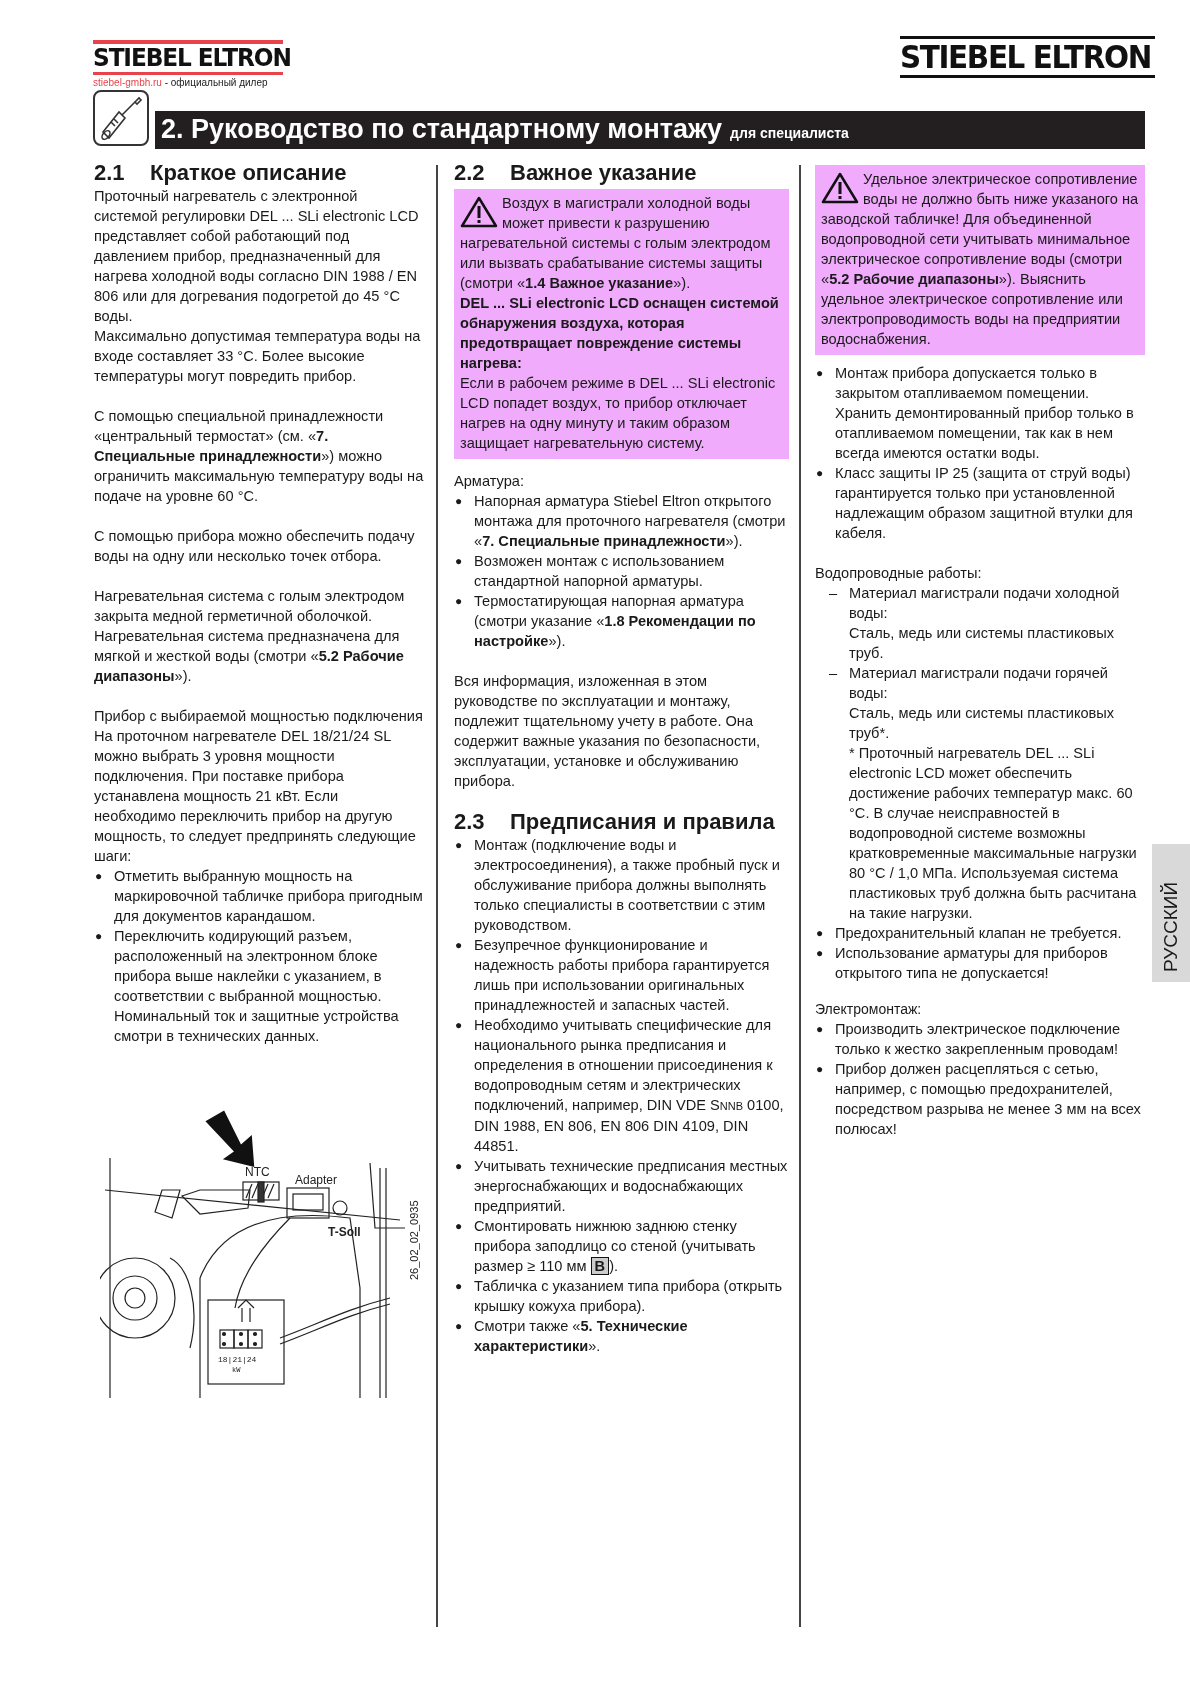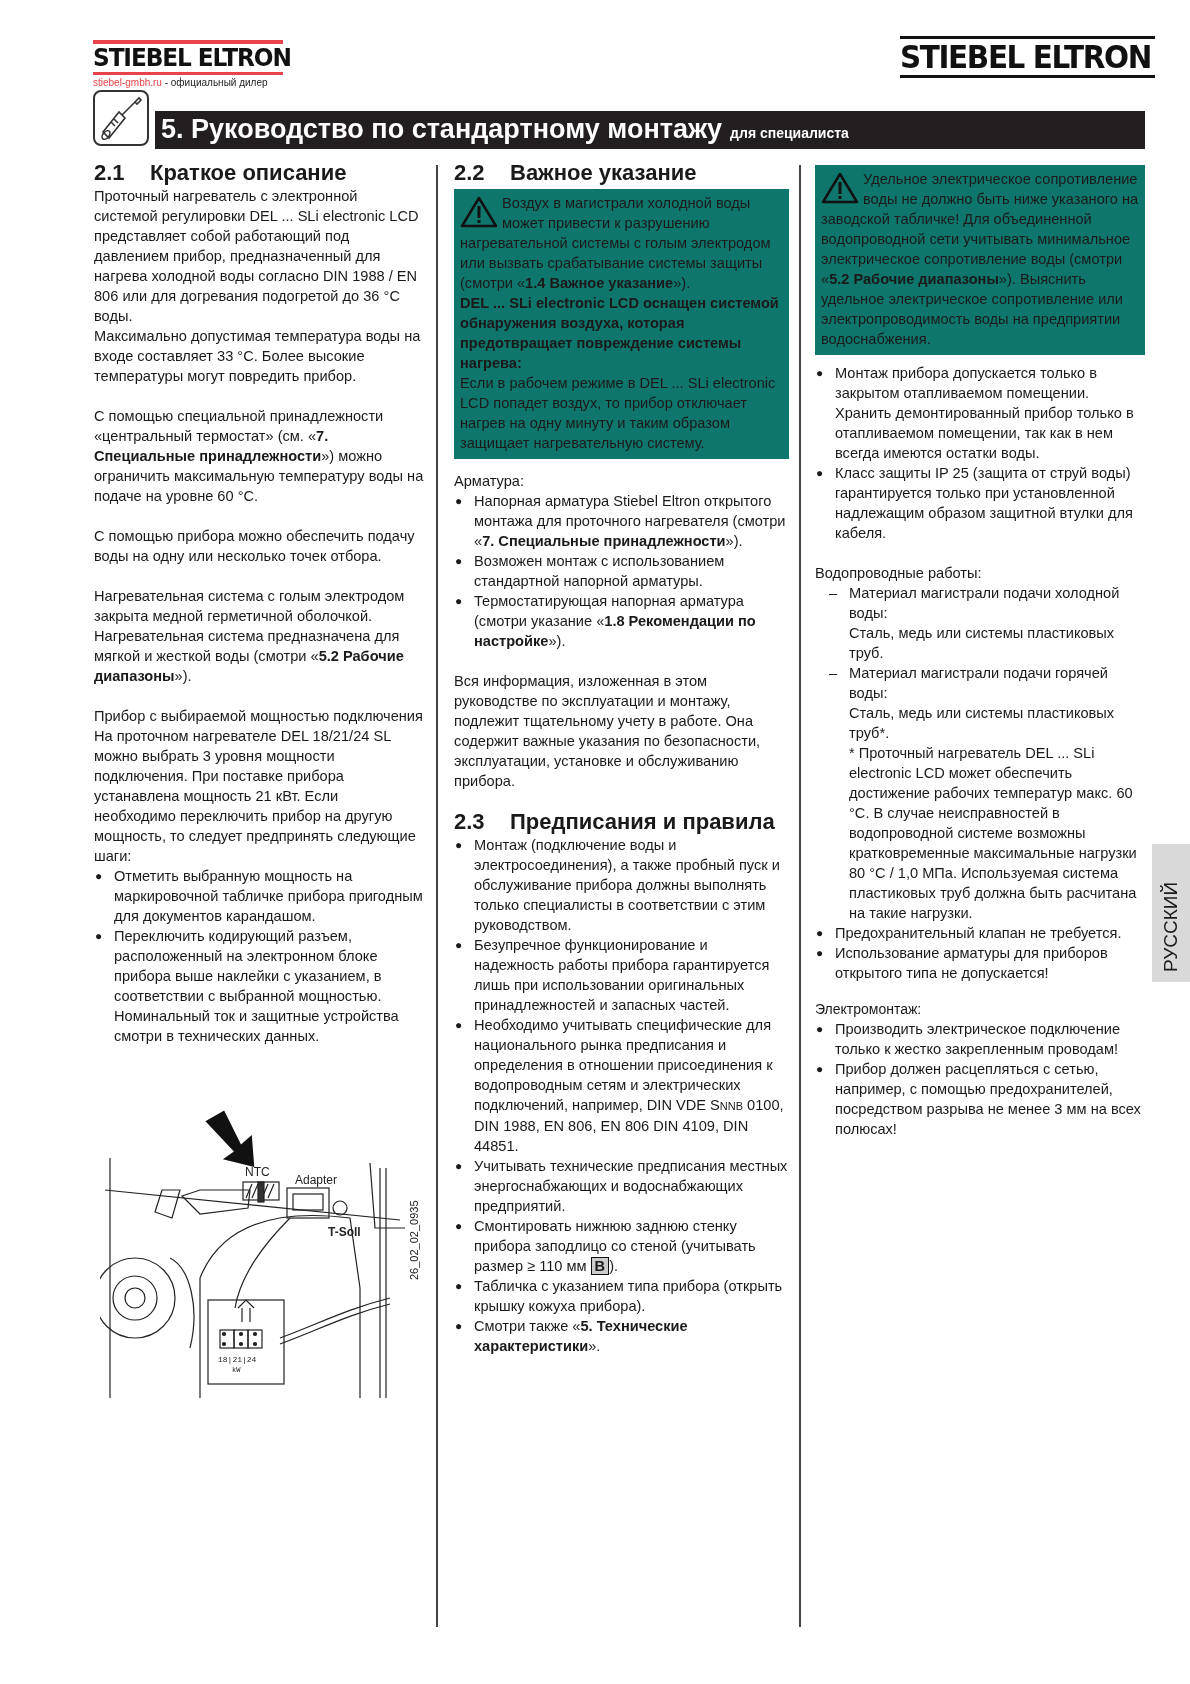--- a/index.html
+++ b/index.html
@@ -28,21 +28,21 @@
   .vline { position: absolute; top: 165px; width: 1.5px; height: 1462px; background: #444; }
 
   h2 { font-size: 22px; font-weight: bold; line-height: 26px; margin-bottom: 0; white-space: nowrap; }
   h2 .num { display: inline-block; width: 56px; }
   h3 { font-size: 14.6px; font-weight: normal; }
   h3.big { font-size: 14px; }
   p { margin: 0; }
   .gap { height: 20px; }
   b { font-weight: bold; }
 
-  .note { background: #0f766e; padding: 4px 6px 6px 6px; margin-top: 3px; }
+  .note { background: #f0abfc; padding: 4px 6px 6px 6px; margin-top: 3px; }
   .note .warn { float: left; width: 38px; height: 34px; margin-right: 4px; margin-top: 2px; }
 
   ul.bul { list-style: none; }
   ul.bul li { position: relative; padding-left: 20px; }
   ul.bul li::before { content: "\25CF"; position: absolute; left: 1px; top: 0; font-size: 12px; }
   ul.dash { list-style: none; padding-left: 14px; }
   ul.dash li { position: relative; padding-left: 20px; }
   ul.dash li::before { content: "\2013"; position: absolute; left: 0; }
   .boxB { display: inline-block; border: 1.5px solid #111; background: #ccc; font-weight: bold; padding: 0 3px; line-height: 16px; }
   .smallcaps { font-size: 11px; }
@@ -76,30 +76,30 @@
     <g fill="none" stroke="#333" stroke-width="1.6">
       <path d="M8 44 L24 24 L30 30 L14 50 Z" transform="translate(0,-4)"></path>
       <ellipse cx="11" cy="43" rx="5" ry="3" transform="rotate(-50 11 43)"></ellipse>
       <path d="M27 23 L40 10"></path>
       <path d="M40 10 L44 6 L46 8 L42 12 Z"></path>
       <path d="M16 30 L20 34 M19 27 L23 31"></path>
     </g>
   </svg>
 </div>
 <div class="title-bar">
-  <span class="title-main">5. Руководство по стандартному монтажу</span>
+  <span class="title-main">2. Руководство по стандартному монтажу</span>
   <span class="title-sub">для специалиста</span>
 </div>
 
 <div class="vline" style="left:436px"></div>
 <div class="vline" style="left:799px"></div>
 
 <div class="col col1">
   <h2><span class="num">2.1</span><span>Краткое описание</span></h2>
-  <p>Проточный нагреватель с электронной системой регулировки DEL ... SLi electronic LCD представляет собой работающий под давлением прибор, предназначенный для нагрева холодной воды согласно DIN 1988 / EN 806 или для догревания подогретой до 36 °C воды.</p>
+  <p>Проточный нагреватель с электронной системой регулировки DEL ... SLi electronic LCD представляет собой работающий под давлением прибор, предназначенный для нагрева холодной воды согласно DIN 1988 / EN 806 или для догревания подогретой до 45 °C воды.</p>
   <p>Максимально допустимая температура воды на входе составляет 33 °C. Более высокие температуры могут повредить прибор.</p>
   <div class="gap"></div>
   <p><span>С помощью специальной принадлежности «центральный термостат» (см. «</span><b>7. Специальные принадлежности</b><span>») можно ограничить максимальную температуру воды на подаче на уровне 60 °C.</span></p>
   <div class="gap"></div>
   <p>С помощью прибора можно обеспечить подачу воды на одну или несколько точек отбора.</p>
   <div class="gap"></div>
   <p><span>Нагревательная система с голым электродом закрыта медной герметичной оболочкой. Нагревательная система предназначена для мягкой и жесткой воды (смотри «</span><b>5.2 Рабочие диапазоны</b><span>»).</span></p>
   <div class="gap"></div>
   <h3>Прибор с выбираемой мощностью подключения</h3>
   <p>На проточном нагревателе DEL 18/21/24 SL можно выбрать 3 уровня мощности подключения. При поставке прибора устанавлена мощность 21 кВт. Если необходимо переключить прибор на другую мощность, то следует предпринять следующие шаги:</p>

